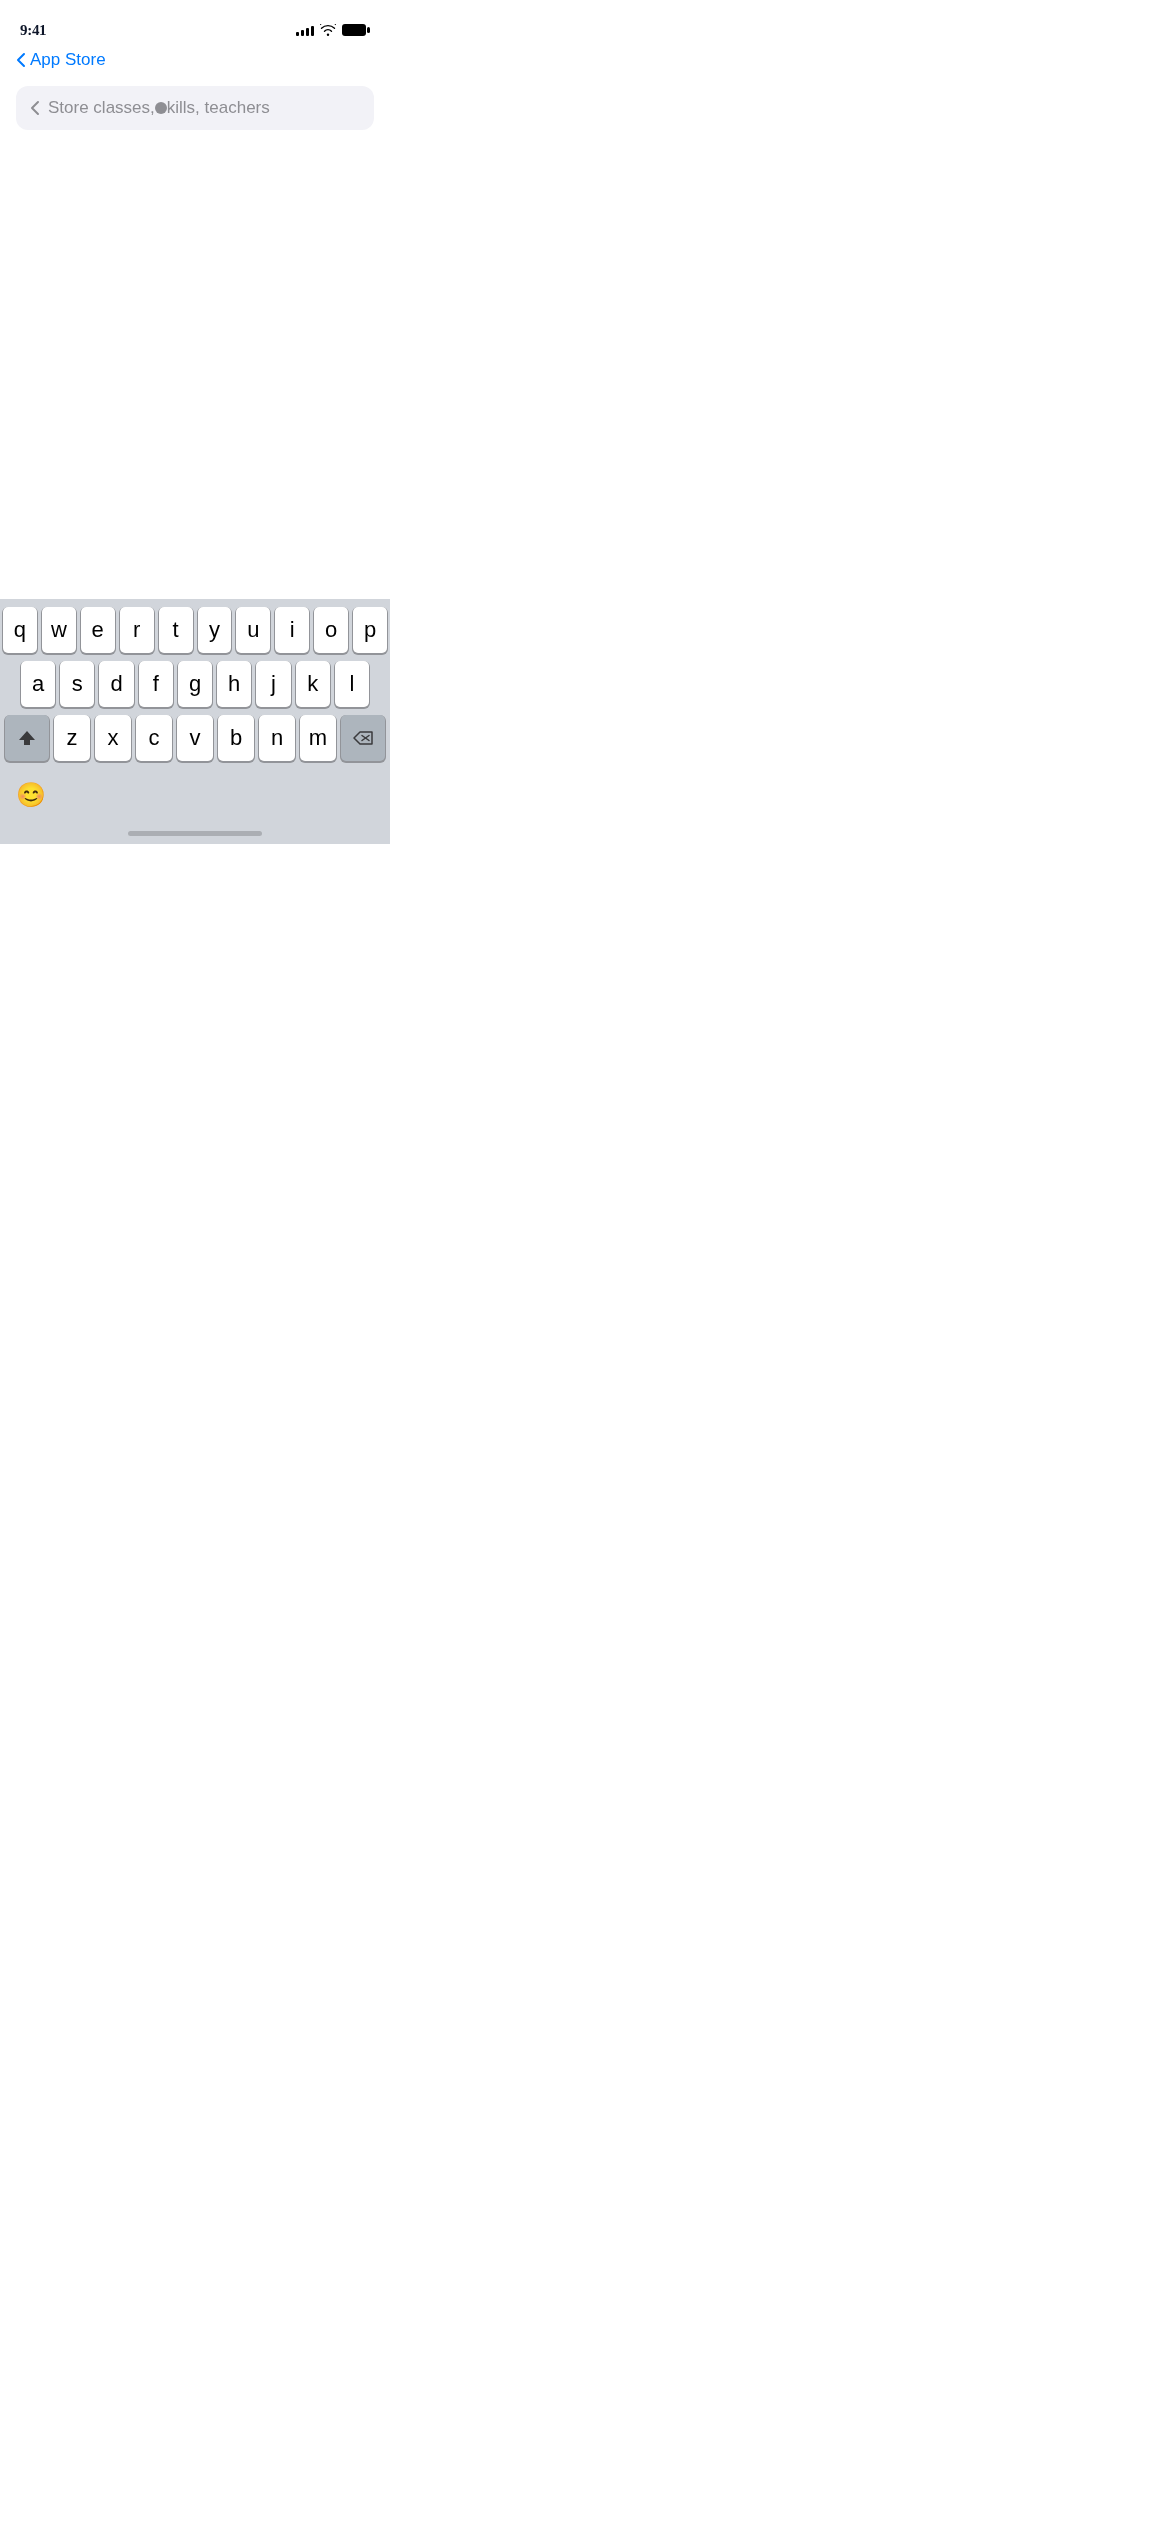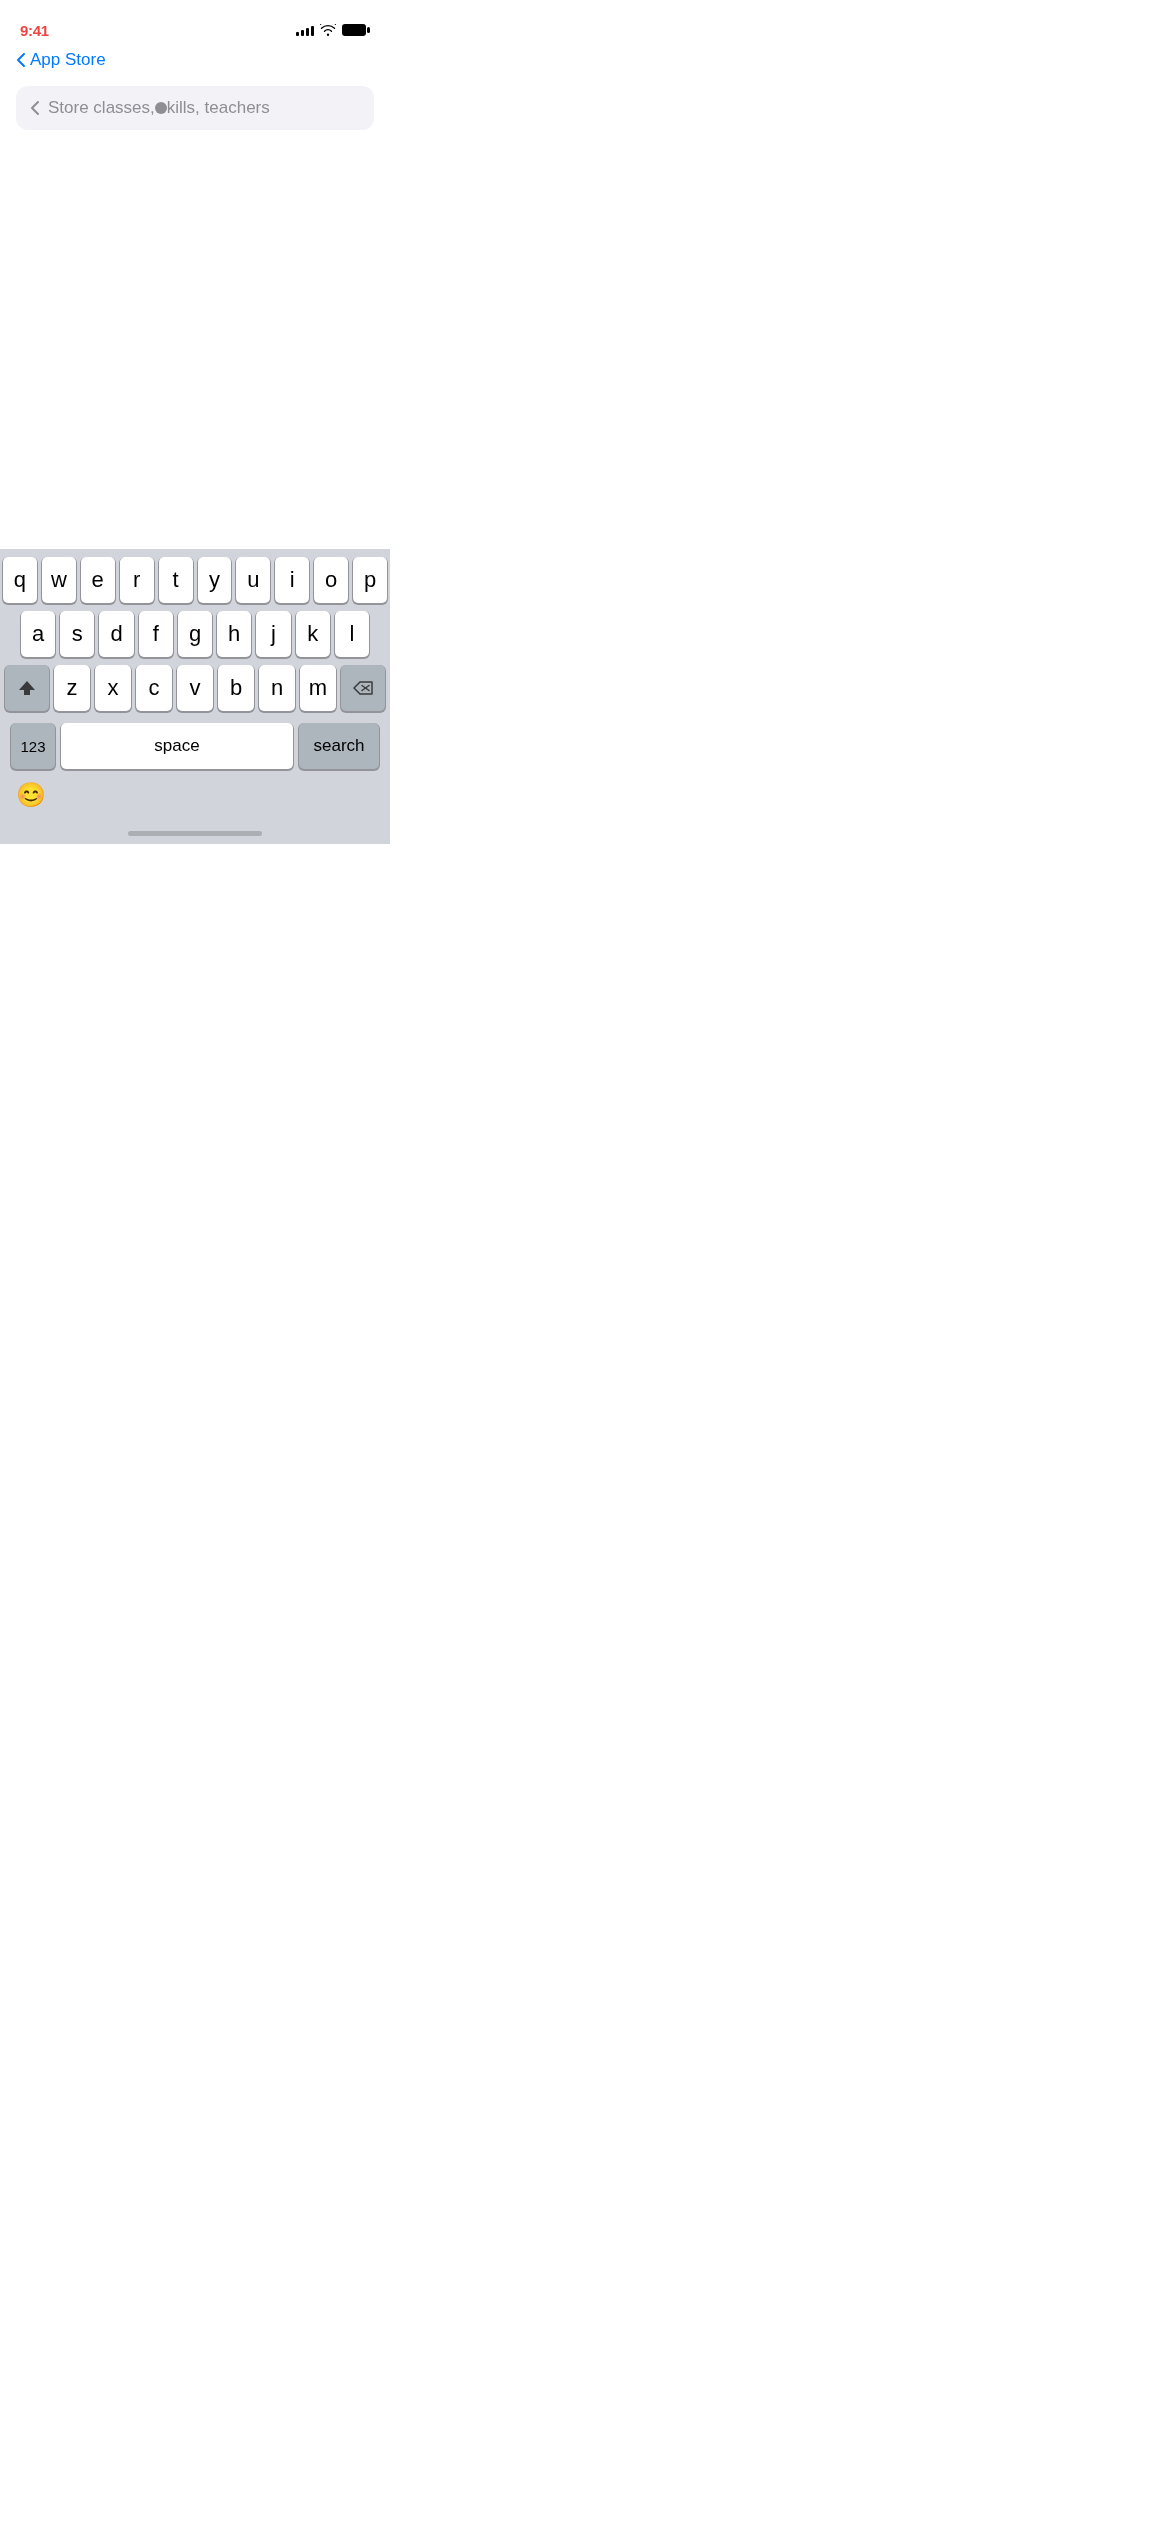--- a/index.html
+++ b/index.html
@@ -19,22 +19,23 @@
       display: flex;
       justify-content: space-between;
       align-items: center;
       padding: 14px 20px 4px 20px;
       height: 50px;
     }
 
     .status-time {
       font-size: 15px;
       font-weight: 600;
-      color: #ef4444;
+      color: #0f172a;
       letter-spacing: -0.3px;
+      font-family: Liberation Serif, serif;
     }
 
     .status-icons {
       display: flex;
       align-items: center;
       gap: 6px;
     }
 
     .signal-bars {
       display: flex;
@@ -313,31 +314,20 @@
     <div class="key">m</div>
     <div class="key key-special key-delete">
       <svg width="20" height="16" viewBox="0 0 20 16">
         <path d="M7 2 L1 8 L7 14 L19 14 L19 2 Z" fill="none" stroke="#3a3a3c" stroke-width="1.5" stroke-linejoin="round"></path>
         <line x1="9" y1="5.5" x2="16" y2="10.5" stroke="#3a3a3c" stroke-width="1.5" stroke-linecap="round"></line>
         <line x1="16" y1="5.5" x2="9" y2="10.5" stroke="#3a3a3c" stroke-width="1.5" stroke-linecap="round"></line>
       </svg>
     </div>
   </div>
 
-  <div class="keyboard-row keyboard-bottom-row">
-    <div class="key key-special key-123">
-      <span>123</span>
-    </div>
-    <div class="key key-space">
-      <span>space</span>
-    </div>
-    <div class="key key-special key-search">
-      <span>search</span>
-    </div>
-  </div>
 
   <div style="display:flex; align-items:center; padding: 4px 8px 6px 6px; background:#d1d5db;">
     <div class="emoji-btn">
       <span>😊</span>
     </div>
   </div>
 
   <div class="home-indicator">
     <div class="home-bar"></div>
   </div>

